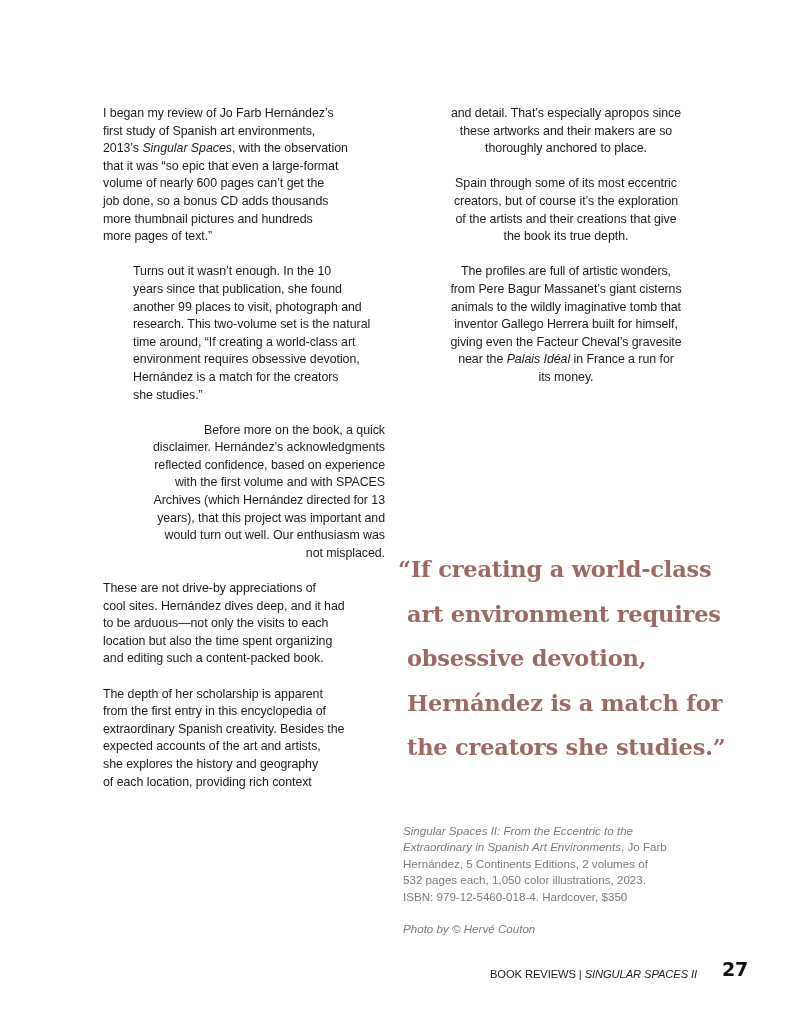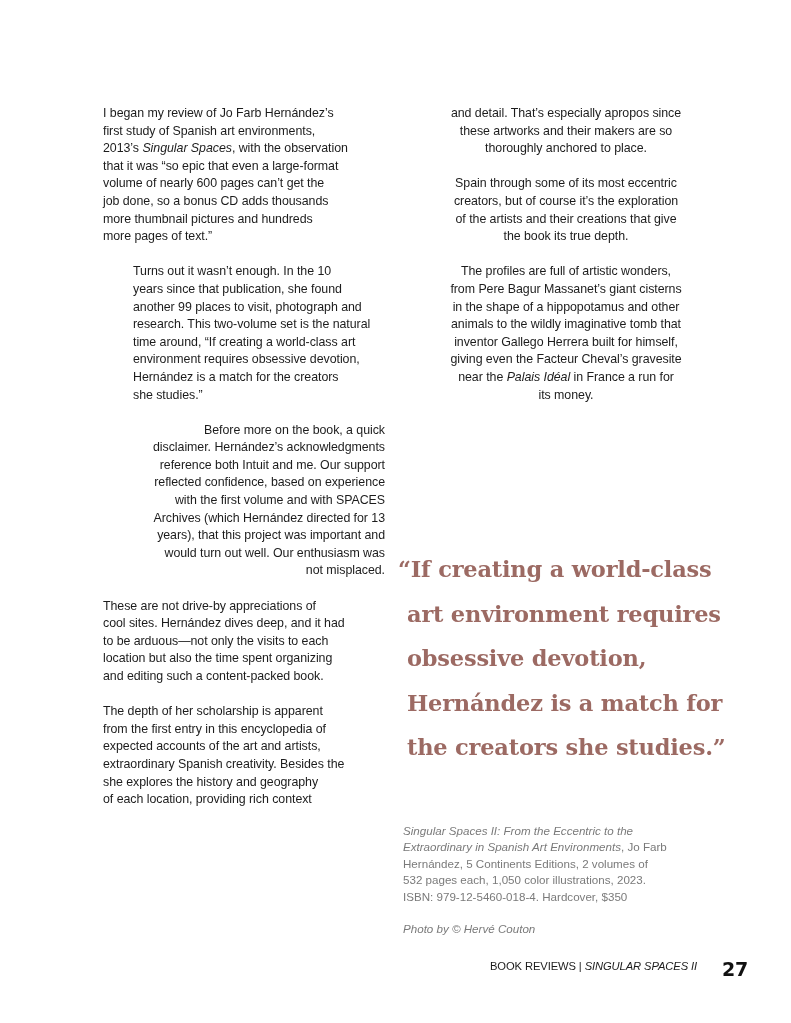--- a/index.html
+++ b/index.html
@@ -57,21 +57,21 @@
       margin-top: 16px;
       font-style: italic;
     }
     .footer {
       position: absolute;
       left: 490px;
       top: 960px;
       width: 260px;
       height: 20px;
       display: flex;
-      align-items: flex-start;
+      align-items: flex-end;
       font-size: 11.2px;
       color: #1c1c1c;
       letter-spacing: -0.1px;
     }
     .footer .section { white-space: nowrap; }
     .footer .sep { margin: 0 3px; }
     .footer .title { font-style: italic; }
     .footer .page-num {
       position: absolute;
       left: 232px;
@@ -103,61 +103,59 @@
       <span class="l">another 99 places to visit, photograph and</span>
       <span class="l">research. This two-volume set is the natural</span>
       <span class="l">time around, “If creating a world-class art</span>
       <span class="l">environment requires obsessive devotion,</span>
       <span class="l">Hernández is a match for the creators</span>
       <span class="l">she studies.”</span>
     </p>
     <p style="white-space: normal; text-align: right;">
       <span class="l">Before more on the book, a quick</span>
       <span class="l">disclaimer. Hernández’s acknowledgments</span>
-      <span class="l">reference both Intuit and me. Our support</span>
       <span class="l">reflected confidence, based on experience</span>
       <span class="l">with the first volume and with SPACES</span>
       <span class="l">Archives (which Hernández directed for 13</span>
       <span class="l">years), that this project was important and</span>
       <span class="l">would turn out well. Our enthusiasm was</span>
       <span class="l">not misplaced.</span>
     </p>
     <p style="white-space: normal;">
       <span class="l">These are not drive-by appreciations of</span>
       <span class="l">cool sites. Hernández dives deep, and it had</span>
       <span class="l">to be arduous—not only the visits to each</span>
       <span class="l">location but also the time spent organizing</span>
       <span class="l">and editing such a content-packed book.</span>
     </p>
     <p style="white-space: normal;">
       <span class="l">The depth of her scholarship is apparent</span>
       <span class="l">from the first entry in this encyclopedia of</span>
+      <span class="l">extraordinary Spanish creativity. Besides the</span>
       <span class="l">expected accounts of the art and artists,</span>
-      <span class="l">extraordinary Spanish creativity. Besides the</span>
       <span class="l">she explores the history and geography</span>
       <span class="l">of each location, providing rich context</span>
     </p>
   </div>
 
 <div class="col col-right">
     <p style="white-space: normal;">
       <span class="l">and detail. That’s especially apropos since</span>
       <span class="l">these artworks and their makers are so</span>
       <span class="l">thoroughly anchored to place.</span>
     </p>
     <p style="white-space: normal;">
       <span class="l">Spain through some of its most eccentric</span>
       <span class="l">creators, but of course it’s the exploration</span>
       <span class="l">of the artists and their creations that give</span>
       <span class="l">the book its true depth.</span>
     </p>
     <p style="white-space: normal;">
       <span class="l">The profiles are full of artistic wonders,</span>
       <span class="l">from Pere Bagur Massanet’s giant cisterns</span>
-      <span class="l">in the shape of a hippopotamus and other</span>
       <span class="l">animals to the wildly imaginative tomb that</span>
       <span class="l">inventor Gallego Herrera built for himself,</span>
       <span class="l">giving even the Facteur Cheval’s gravesite</span>
       <span class="l">near the <em>Palais Idéal</em> in France a run for</span>
       <span class="l">its money.</span>
     </p>
   </div>
 
 <div class="pull-quote">
     <span class="l">“If creating a world-class</span>

